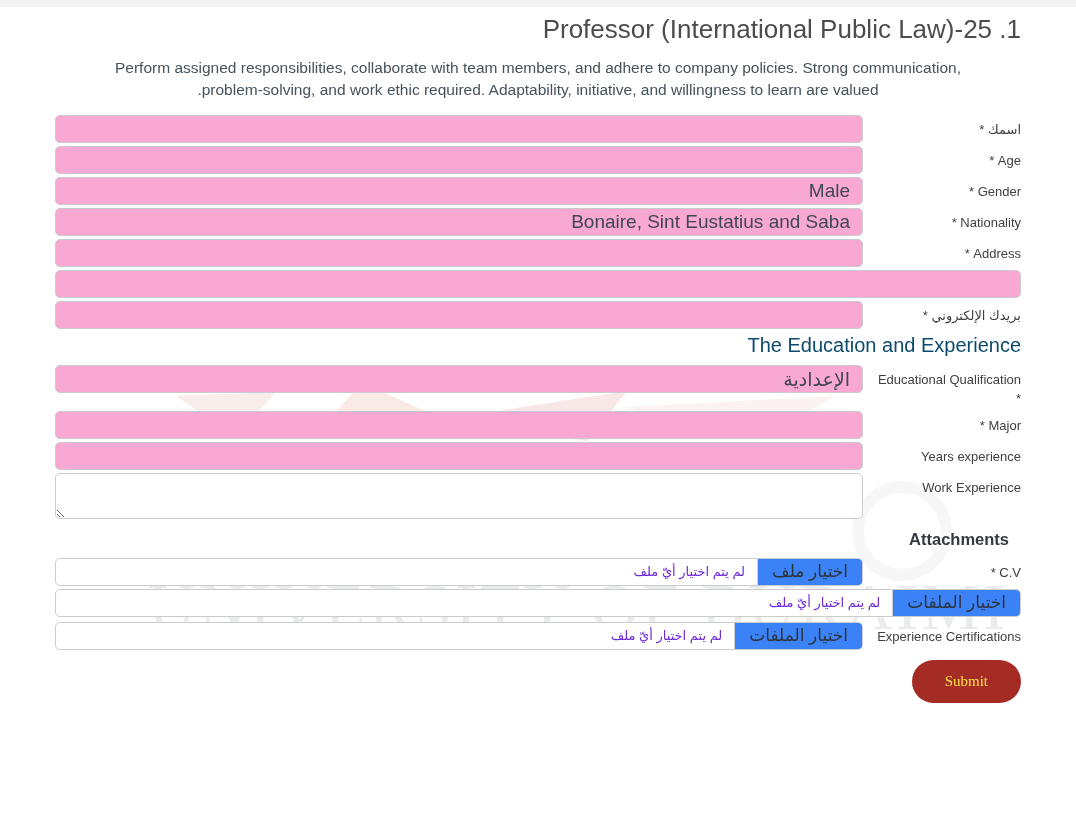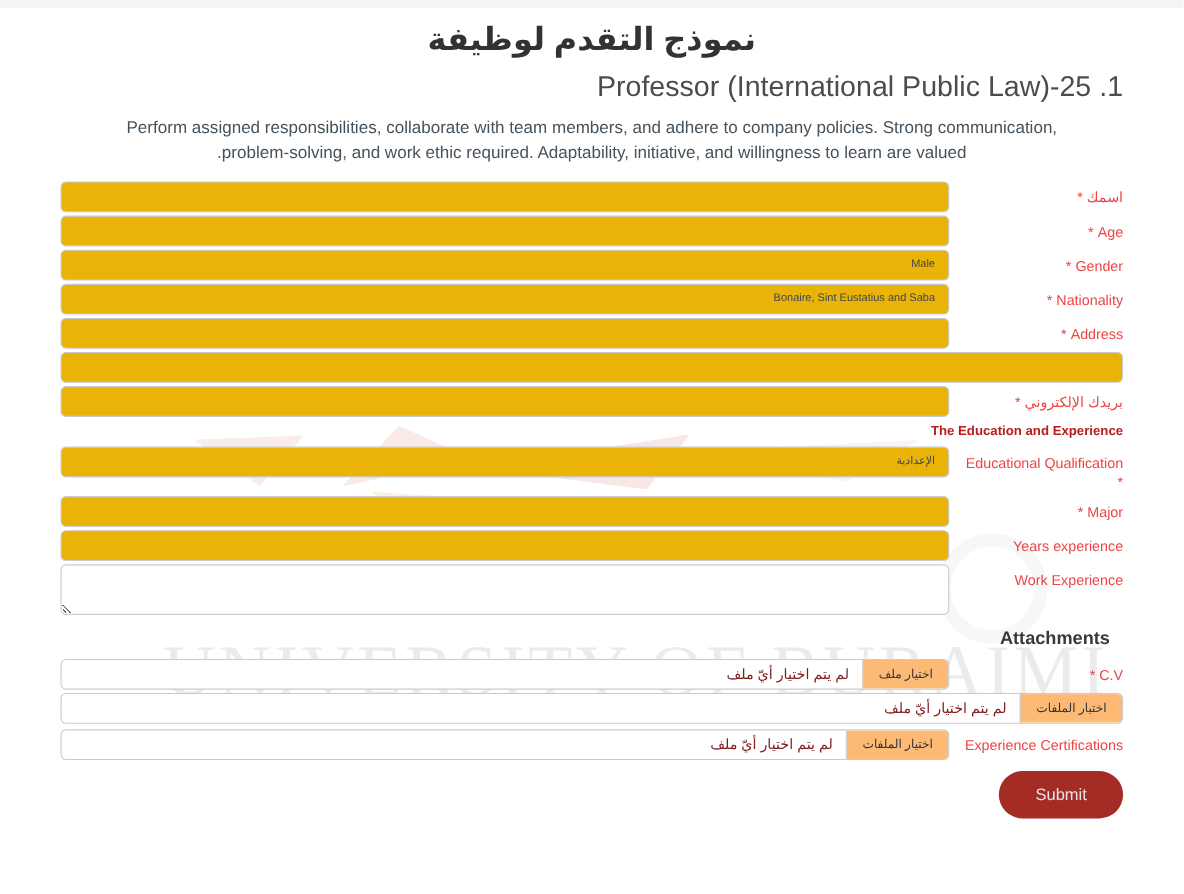--- a/index.html
+++ b/index.html
@@ -32,70 +32,69 @@
   .content { position:relative; z-index:1; padding:0 55px; }
   h1.title { margin:10px 0 0; text-align:center; font-size:29px; font-weight:600;
              color:#323232; line-height:1.35; }
   h2.job   { margin:6px 0 0; text-align:right; font-size:26px; font-weight:400;
              color:#4c4c4c; line-height:1.25; }
   p.desc   { margin:11px auto 13px; max-width:910px; text-align:center;
              font-size:15.5px; line-height:1.48; color:#45525c; }
 
   .row { display:flex; align-items:flex-start; column-gap:12px; margin-bottom:3px; }
   .lbl { flex:0 0 146px; padding-top:6px; font-size:13px; line-height:1.4;
-         color:#ef4444; }
+         color:#404040; }
   .field { flex:1 1 auto; min-width:0; }
 
   .tbox, .sel {
     width:100%; height:28px; border:1px solid #c9cbce; border-radius:5px;
-    background:#eab308; font-size:10px; color:#3f4752; padding:0 12px;
+    background:#f9a8d4; font-size:19px; color:#3f4752; padding:0 12px;
     font-family:"Liberation Sans","DejaVu Sans",sans-serif; }
   .sel { display:flex; align-items:center; }
   textarea.tarea { width:100%; height:46px; border:1px solid #c9cbce; border-radius:5px;
     background:#fff; font-size:13.5px; color:#3f4752; padding:4px 12px;
     resize:both; font-family:"Liberation Sans","DejaVu Sans",sans-serif; }
 
-  .section-h { font-size:12px; font-weight:700; color:#b91c1c; margin:5px 0 8px; }
+  .section-h { font-size:20px; font-weight:400; color:#0c4a6e; margin:5px 0 8px; }
   .attach-h  { font-size:16.5px; font-weight:600; color:#333b41; margin:7px 12px 9px; }
 
   .file-box { display:flex; width:100%; height:28px; border:1px solid #c9cbce;
               border-radius:5px; background:#fff; overflow:hidden; align-items:stretch; }
-  .file-btn { background:#fdba74; border:none; border-inline-end:1px solid #cdd0d4;
-              padding:0 14px; font-size:11px; color:#2e333b; display:flex;
+  .file-btn { background:#3b82f6; border:none; border-inline-end:1px solid #cdd0d4;
+              padding:0 14px; font-size:17px; color:#2e333b; display:flex;
               align-items:center; cursor:pointer;
               font-family:"Liberation Sans","DejaVu Sans",sans-serif; }
-  .file-status { padding:0 12px; font-size:13px; color:#7f1d1d; display:flex;
+  .file-status { padding:0 12px; font-size:13px; color:#6d28d9; display:flex;
                  align-items:center; }
 
   .row-gap { margin-top:5px; }
 
   .submit-row { display:flex; margin-top:10px; }
-  .submit-btn { background:#a42c25; color:#e5e5e5; border:none; border-radius:24px;
+  .submit-btn { background:#a42c25; color:#fde047; border:none; border-radius:24px;
                 padding:13px 33px; font-size:15px; cursor:pointer;
-                font-family:Liberation Sans, sans-serif; }
+                font-family:Liberation Serif, serif; }
 </style>
 </head>
 <body>
 
 <div class="topbar"></div>
 
 <div class="page">
 
   <div class="wm-layer">
     <div class="wm-shape s1"></div>
     <div class="wm-shape s2"></div>
     <div class="wm-shape s3"></div>
     <div class="wm-shape s4"></div>
     <div class="wm-shape s5"></div>
     <div class="wm-shape wm-circle"></div>
     <div class="wm-text">UNIVERSITY OF BURAIMI</div>
   </div>
 
   <div class="content">
-    <h1 class="title">نموذج التقدم لوظيفة</h1>
     <h2 class="job">1. Professor (International Public Law)-25</h2>
     <p class="desc">Perform assigned responsibilities, collaborate with team members, and adhere to company policies. Strong communication, problem-solving, and work ethic required. Adaptability, initiative, and willingness to learn are valued.</p>
 
     <div class="row">
       <div class="lbl">اسمك *</div>
       <div class="field"><input class="tbox" type="text" style=""></div>
     </div>
 
     <div class="row">
       <div class="lbl">Age *</div>

